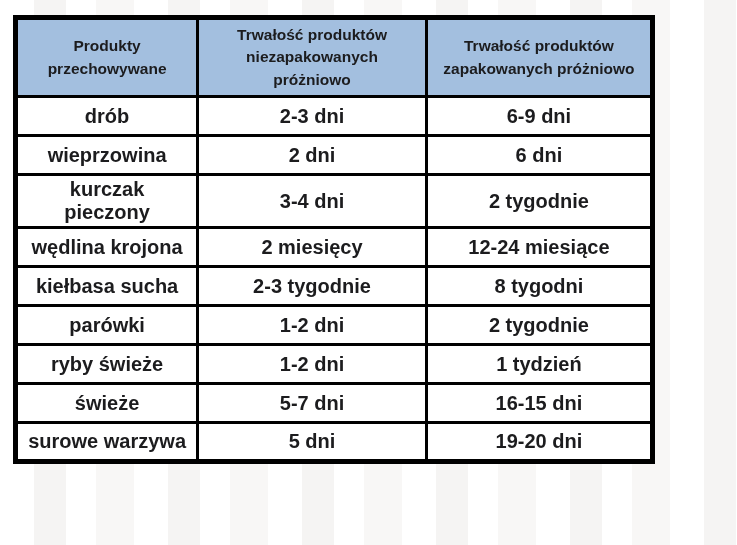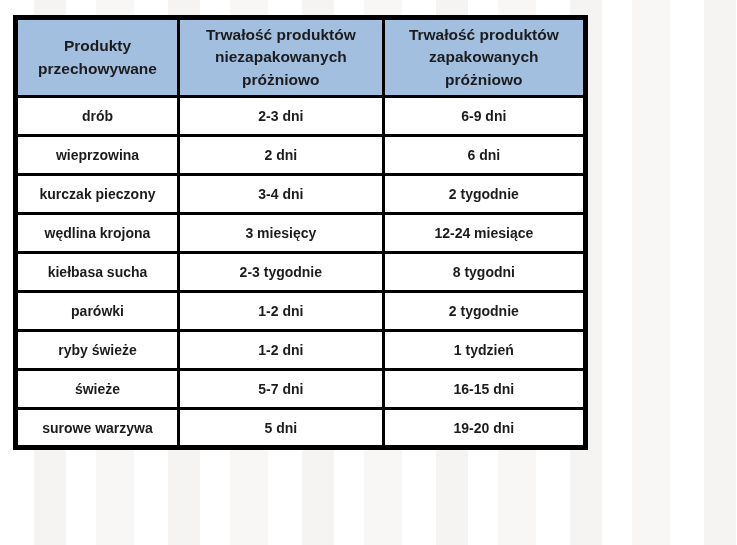--- a/index.html
+++ b/index.html
@@ -21,21 +21,21 @@
       repeating-linear-gradient(90deg,
         #ffffff 0px, #ffffff 34px,
         #f5f4f3 34px, #f5f4f3 66px,
         #ffffff 66px, #ffffff 96px,
         #f8f7f6 96px, #f8f7f6 134px);
   }
   .table-wrap {
     position: absolute;
     left: 13px;
     top: 15px;
-    width: 575px;
+    width: 642px;
   }
   table.durability-table {
     width: 100%;
     border-collapse: collapse;
     border: 5px solid var(--border-color);
     background: var(--row-bg);
     table-layout: fixed;
   }
   .durability-table col.c1 { width: 28.6%; }
   .durability-table col.c2 { width: 35.9%; }
@@ -50,21 +50,21 @@
   }
   .durability-table thead th {
     background: var(--header-bg);
     height: 70px;
     font-size: 15.5px;
     line-height: 1.45;
     padding: 4px 10px;
   }
   .durability-table tbody td {
     height: 39px;
-    font-size: 14px;
+    font-size: 20px;
     padding: 2px 8px;
     background: var(--row-bg);
   }
 </style>
 </head>
 <body>
 
 <div class="table-wrap">
   <table class="durability-table">
     <colgroup>
@@ -94,21 +94,21 @@
 
 
   <tr>
     <td>kurczak pieczony</td>
     <td>3-4 dni</td>
     <td>2 tygodnie</td>
   </tr>
 
   <tr>
     <td>wędlina krojona</td>
-    <td>3 miesięcy</td>
+    <td>2 miesięcy</td>
     <td>12-24 miesiące</td>
   </tr>
 
   <tr>
     <td>kiełbasa sucha</td>
     <td>2-3 tygodnie</td>
     <td>8 tygodni</td>
   </tr>
 
   <tr>

